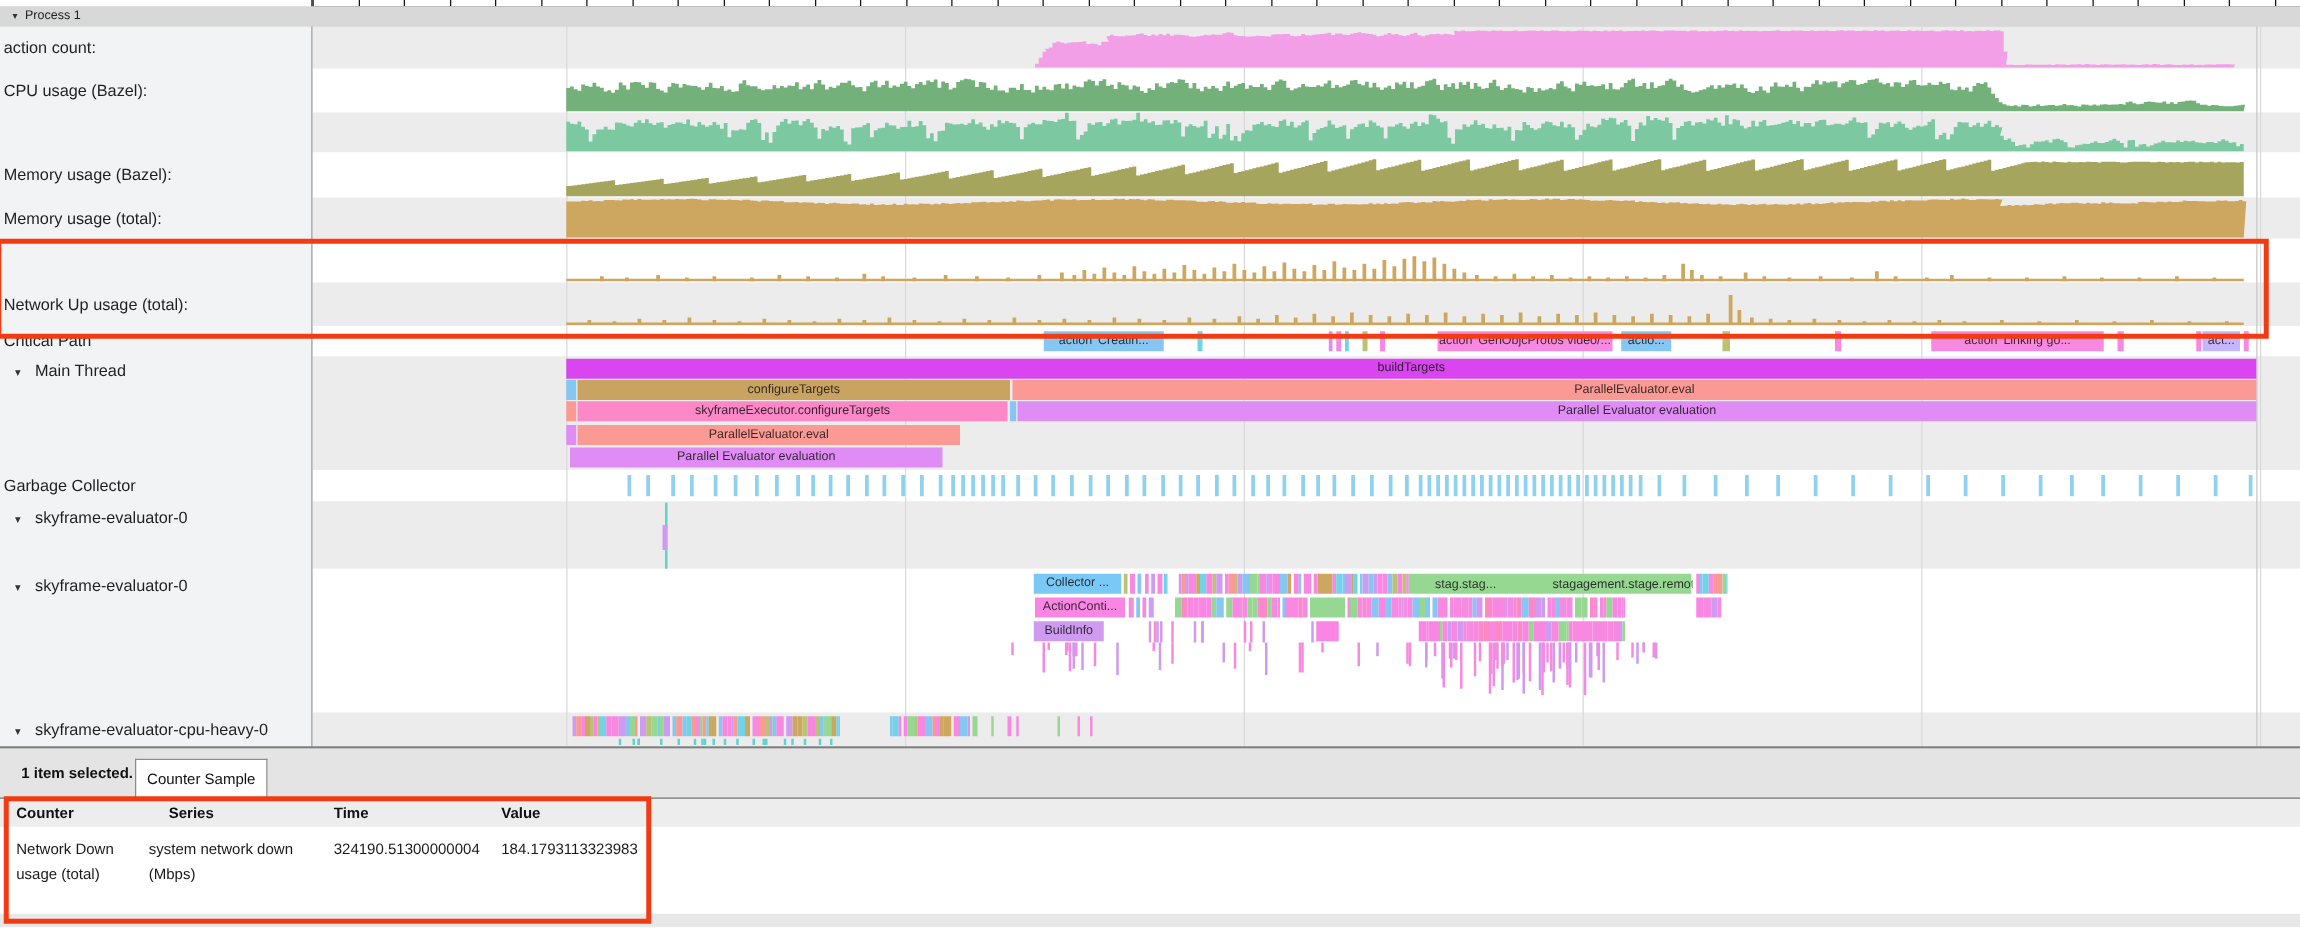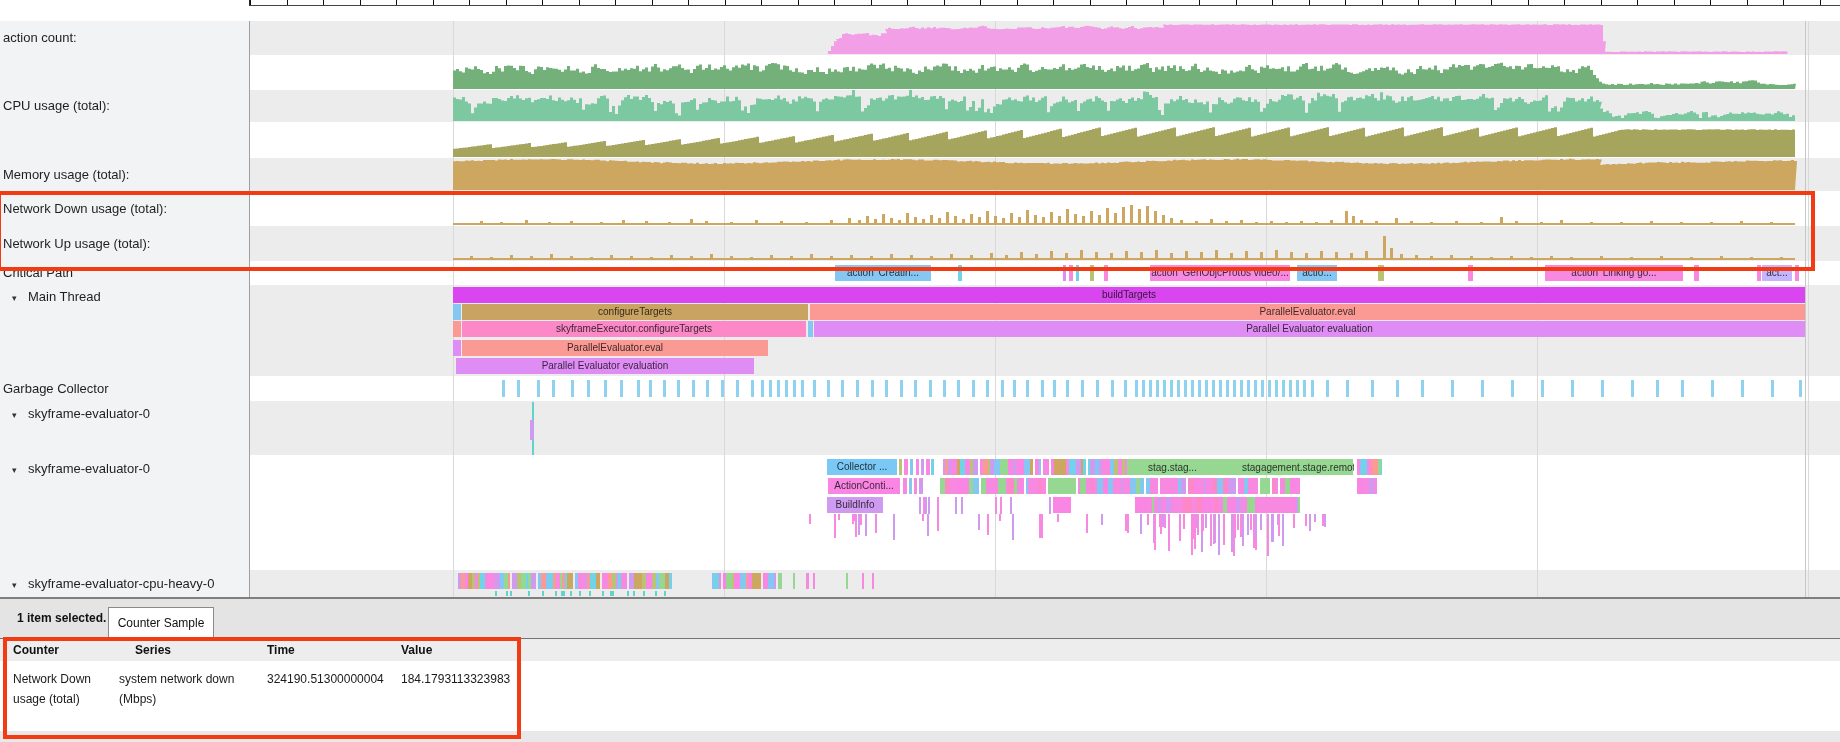--- a/index.html
+++ b/index.html
@@ -93,42 +93,45 @@
       <div class="rtick" style="left: 1277.5px;"></div>
       <div class="rtick" style="left: 1314px;"></div>
       <div class="rtick" style="left: 1350.5px;"></div>
       <div class="rtick" style="left: 1387px;"></div>
       <div class="rtick" style="left: 1423.5px;"></div>
       <div class="rtick" style="left: 1460px;"></div>
       <div class="rtick" style="left: 1496.5px;"></div>
       <div class="rtick" style="left: 1533px;"></div>
       <div class="rtick" style="left: 1569.5px;"></div>
     </div>
+  <div id="process-bar">
+    <span class="arrow">▾</span><span>Process 1</span>
+  </div>
 
   <div id="track-area">
       <div class="trackrow abs" style="top: 21px; height: 34px; width: 1591px; background: rgb(236, 236, 236);"></div>
       <div class="trackrow abs" style="top: 55px; height: 35px; width: 1591px; background: rgb(255, 255, 255);"></div>
       <div class="trackrow abs" style="top: 90px; height: 32px; width: 1591px; background: rgb(236, 236, 236);"></div>
       <div class="trackrow abs" style="top: 122px; height: 36px; width: 1591px; background: rgb(255, 255, 255);"></div>
       <div class="trackrow abs" style="top: 158px; height: 33px; width: 1591px; background: rgb(236, 236, 236);"></div>
       <div class="trackrow abs" style="top: 191px; height: 35px; width: 1591px; background: rgb(255, 255, 255);"></div>
       <div class="trackrow abs" style="top: 226px; height: 35px; width: 1591px; background: rgb(236, 236, 236);"></div>
       <div class="trackrow abs" style="top: 261px; height: 24px; width: 1591px; background: rgb(255, 255, 255);"></div>
       <div class="trackrow abs" style="top: 285px; height: 91px; width: 1591px; background: rgb(236, 236, 236);"></div>
       <div class="trackrow abs" style="top: 376px; height: 25px; width: 1591px; background: rgb(255, 255, 255);"></div>
       <div class="trackrow abs" style="top: 401px; height: 54px; width: 1591px; background: rgb(236, 236, 236);"></div>
       <div class="trackrow abs" style="top: 455px; height: 115px; width: 1591px; background: rgb(255, 255, 255);"></div>
       <div class="trackrow abs" style="top: 570px; height: 27px; width: 1591px; background: rgb(236, 236, 236);"></div>
     </div>
   <div id="content-edge"></div>
   <div id="sidebar">
       <div class="side-label" style="top: 5px;"><span class="noarrow">action count:</span></div>
-      <div class="side-label" style="top: 73px;"><span class="noarrow">CPU usage (total):</span></div>
+      <div class="side-label" style="top: 39.5px;"><span class="noarrow">CPU usage (Bazel):</span></div>
+      <div class="side-label" style="top: 107px;"><span class="noarrow">Memory usage (Bazel):</span></div>
       <div class="side-label" style="top: 141.5px;"><span class="noarrow">Memory usage (total):</span></div>
-      <div class="side-label" style="top: 175.5px;"><span class="noarrow">Network Down usage (total):</span></div>
       <div class="side-label" style="top: 210.5px;"><span class="noarrow">Network Up usage (total):</span></div>
       <div class="side-label" style="top: 240px;"><span class="noarrow">Critical Path</span></div>
       <div class="side-label" style="top: 264px;"><span class="arrow">▾</span><span>Main Thread</span></div>
       <div class="side-label" style="top: 355.5px;"><span class="noarrow">Garbage Collector</span></div>
       <div class="side-label" style="top: 381px;"><span class="arrow">▾</span><span>skyframe-evaluator-0</span></div>
       <div class="side-label" style="top: 436px;"><span class="arrow">▾</span><span>skyframe-evaluator-0</span></div>
       <div class="side-label" style="top: 550.5px;"><span class="arrow">▾</span><span>skyframe-evaluator-cpu-heavy-0</span></div>
     </div>
 
   <div id="panel-divider"></div>

